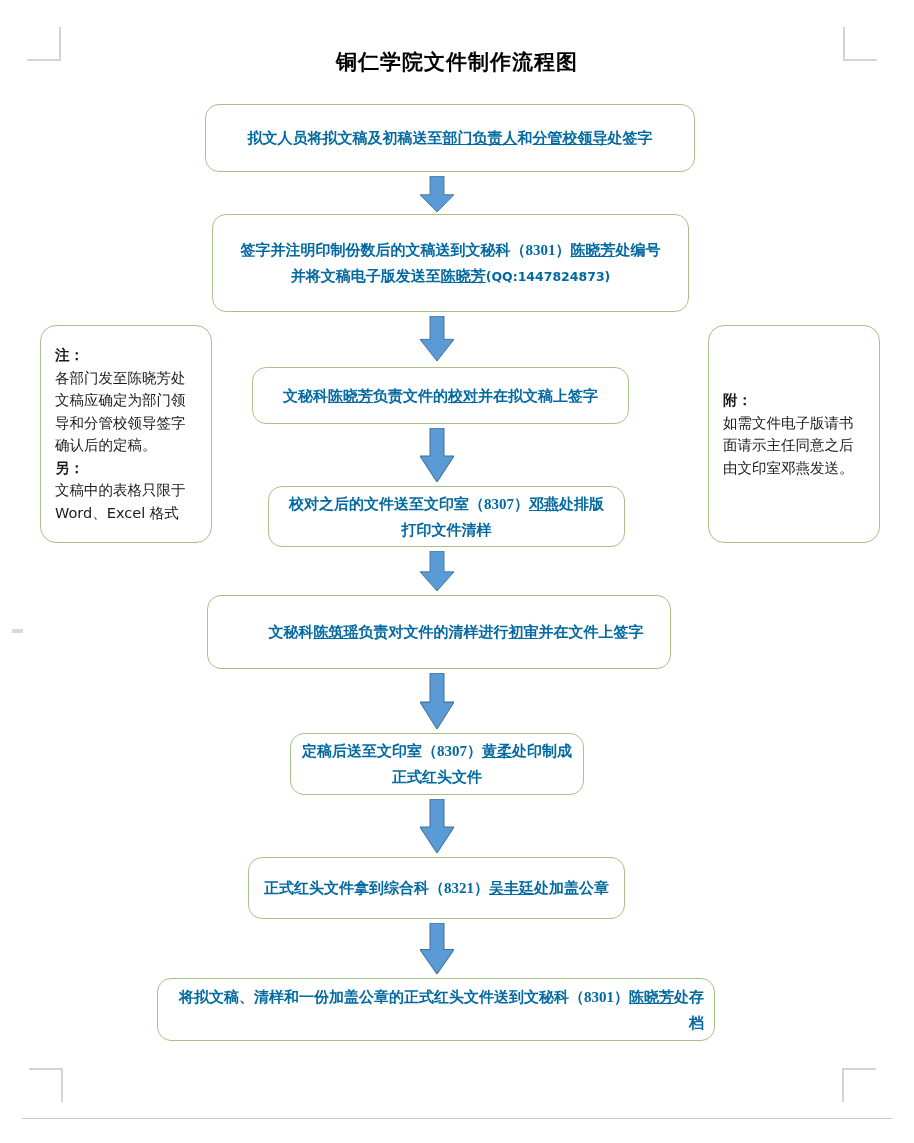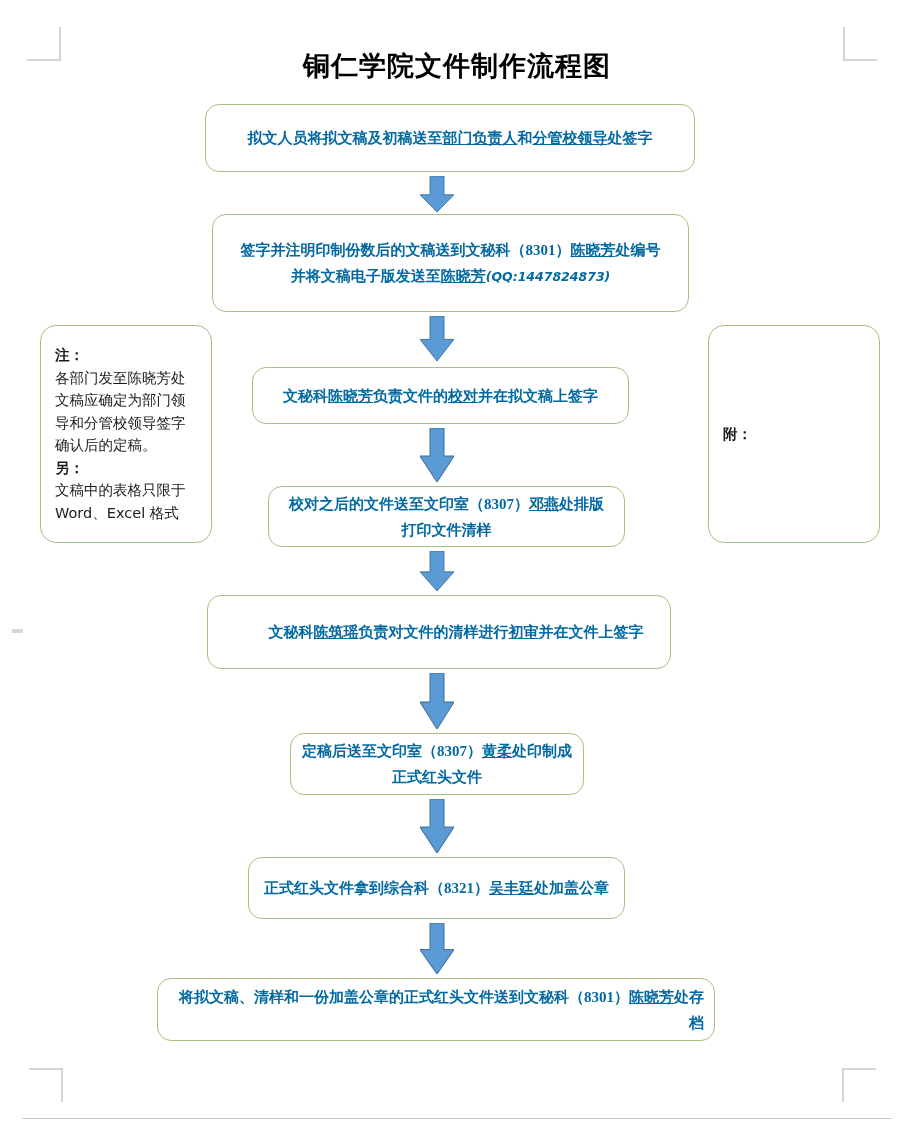--- a/index.html
+++ b/index.html
@@ -68,21 +68,21 @@
 
   
   .title {
     position: absolute;
     left: 0;
     top: 48px;
     width: 914px;
     text-align: center;
     font-family: "DejaVu Sans", "Liberation Sans", sans-serif;
     font-weight: bold;
-    font-size: 27px;
+    font-size: 21px;
     letter-spacing: 1px;
     color: #000000;
   }
 
   
   .box {
     position: absolute;
     box-sizing: border-box;
     border: 1.3px solid #a7c286;
     border-radius: 14px;
@@ -97,21 +97,20 @@
     font-size: 15px;
     line-height: 26px;
     padding: 4px 10px;
   }
   .box .inner { width: 100%; }
   .u { text-decoration: underline; }
   .qq {
     font-family: "DejaVu Sans", "Liberation Sans", sans-serif;
     font-size: 12.5px;
     font-weight: bold;
-    font-style: italic;
   }
 
   
   .note {
     position: absolute;
     box-sizing: border-box;
     border: 1.3px solid #a7c286;
     border-radius: 16px;
     background: #ffffff;
     font-family: "DejaVu Sans", "Liberation Sans", sans-serif;
@@ -240,17 +239,18 @@
         <div class="inner">
           <div class="hd">注：</div>
           <div>各部门发至陈晓芳处文稿应确定为部门领导和分管校领导签字确认后的定稿。</div>
           <div class="hd">另：</div>
           <div>文稿中的表格只限于Word、Excel 格式</div>
         </div>
       </div>
       <div class="note" id="note-right" style="left: 708px; top: 325px; width: 172px; height: 218px; border-color: rgb(167, 194, 134);">
         <div class="inner">
           <div class="hd">附：</div>
+          <div>如需文件电子版请书面请示主任同意之后由文印室邓燕发送。</div>
         </div>
       </div>
     </div>
 
 </div>
 
 </body></html>

